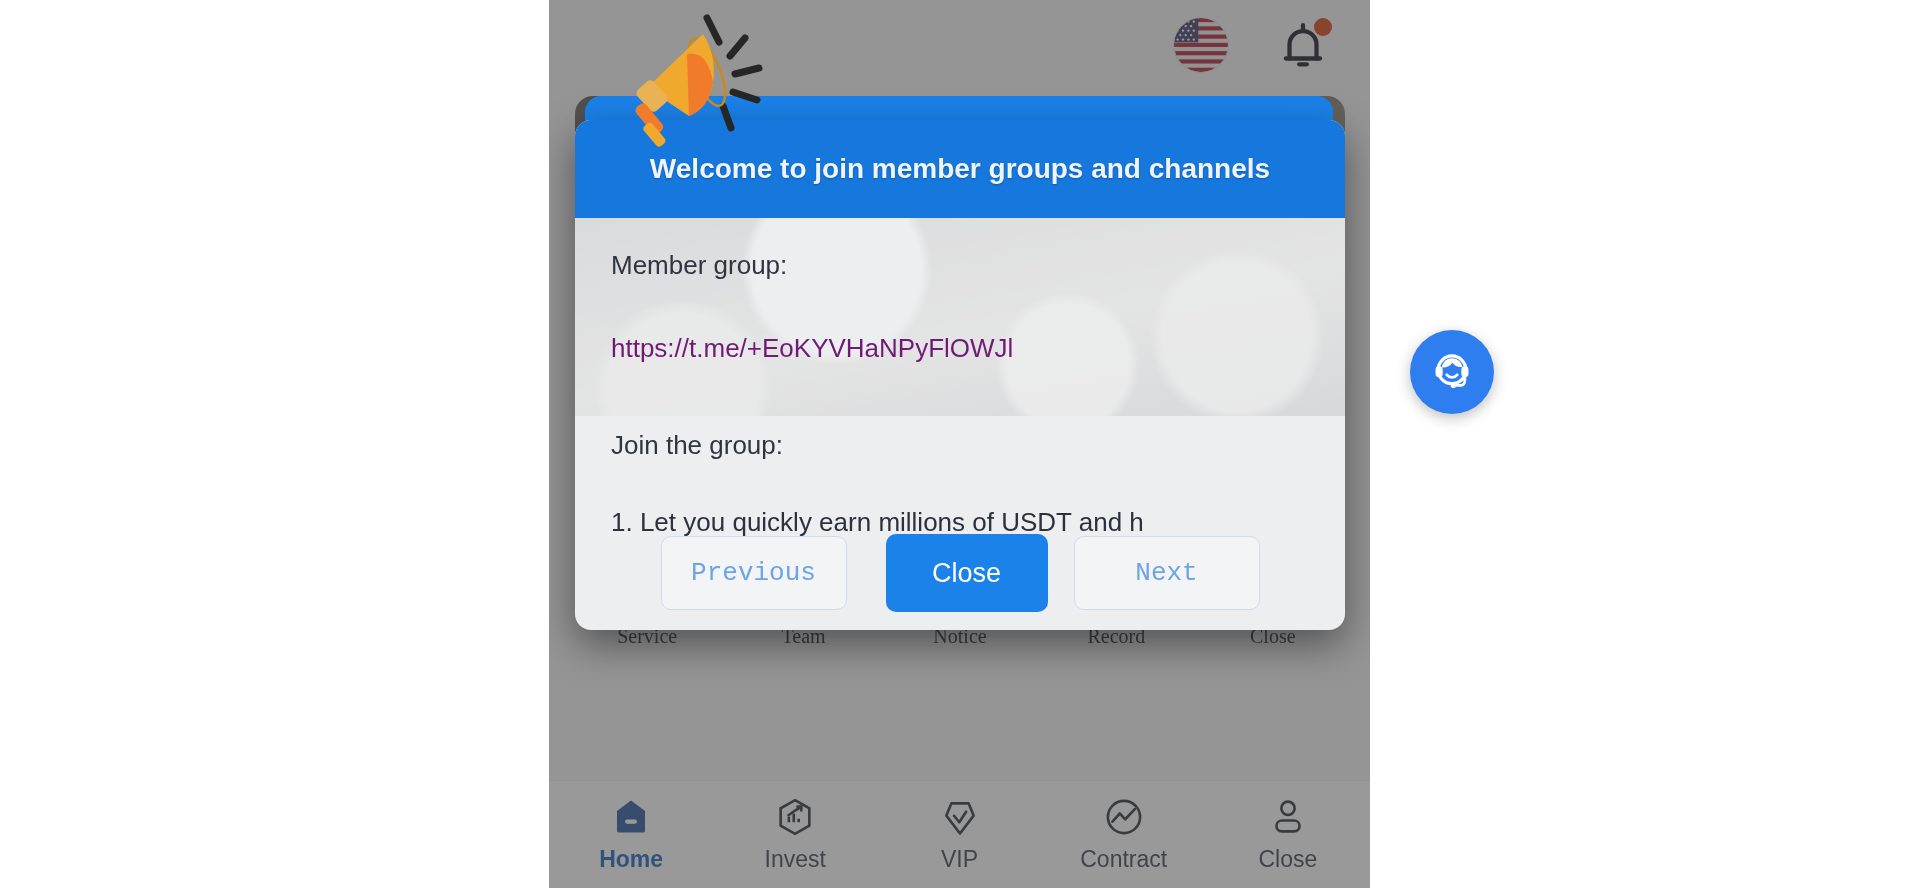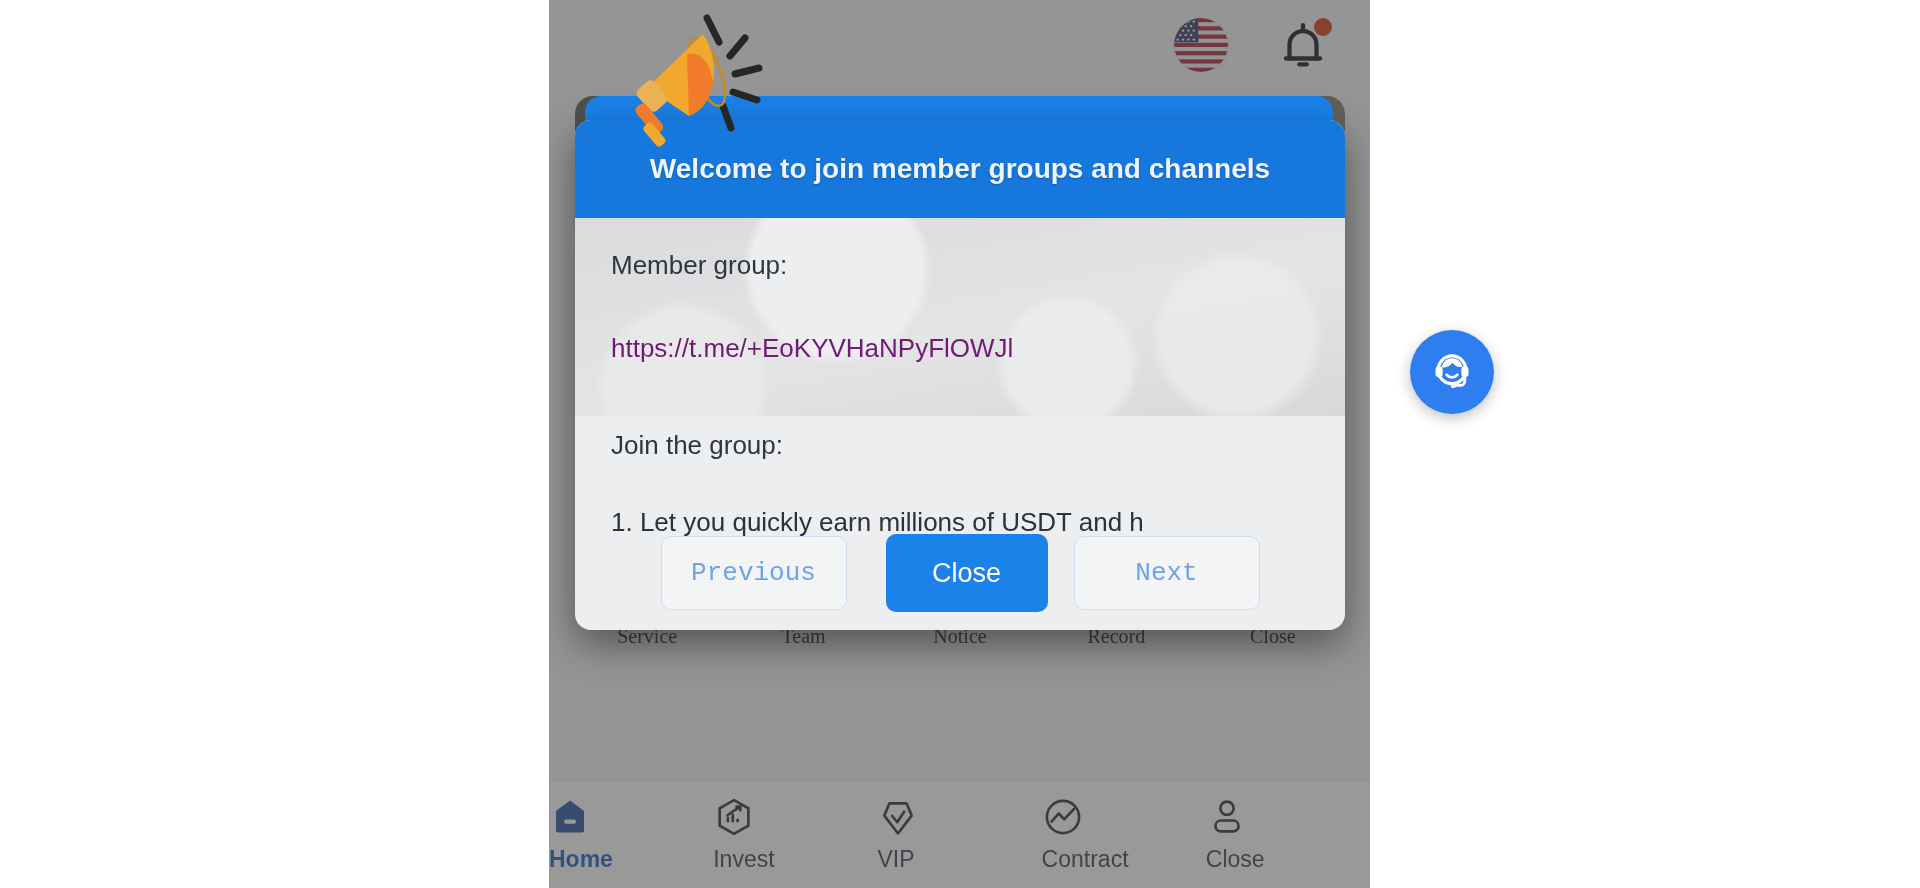--- a/index.html
+++ b/index.html
@@ -79,21 +79,21 @@
   .qa-icon svg { width: 40px; height: 40px; }
   .qa-label { font-size: 20px; color: #2f3540; white-space: nowrap; font-family: Liberation Serif, serif; }
 
   
   #tabbar {
     position: absolute; left: 0; right: 0; bottom: 0; height: 108px;
     background: #ffffff;
     border-top: 1px solid #e9ecef;
     display: flex; align-items: center;
   }
-  .tab { flex: 1; display: flex; flex-direction: column; align-items: flex-start; gap: 8px; }
+  .tab { flex: 1; display: flex; flex-direction: column; align-items: center; gap: 8px; }
   .tab svg { width: 42px; height: 42px; }
   .tab-label { font-size: 23px; color: #3b4450; }
   .tab.active .tab-label { color: #1a63c4; font-weight: 700; }
 
   
   #dim {
     position: absolute; inset: 0;
     background: rgba(70,70,70,.55);
     z-index: 20;
   }

